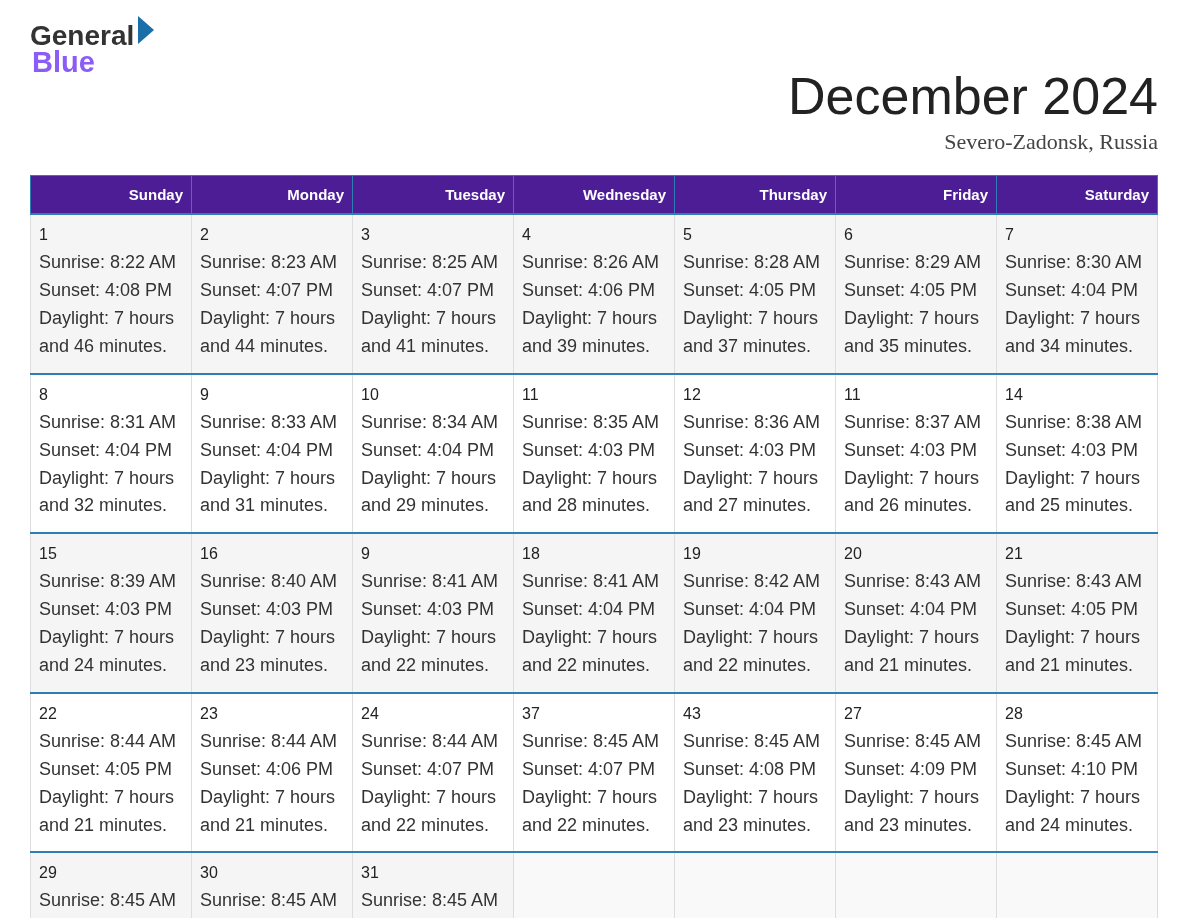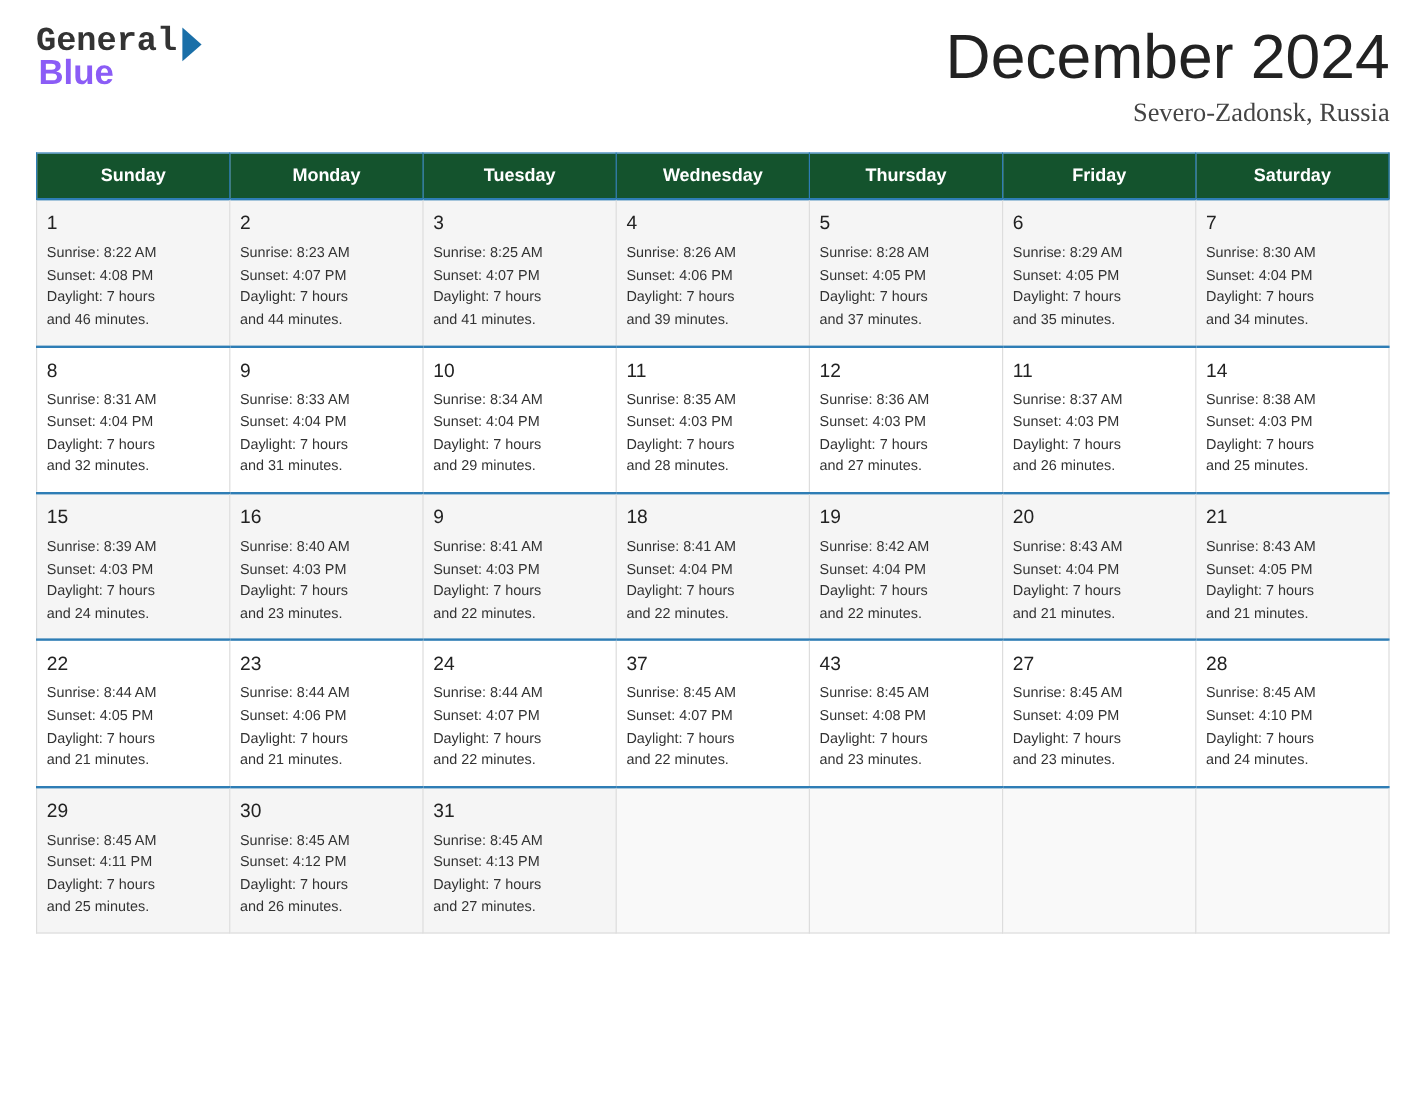--- a/index.html
+++ b/index.html
@@ -16,22 +16,21 @@
       align-items: flex-start;
       margin-bottom: 20px;
     }
     .logo {
       display: flex;
       flex-direction: column;
       align-items: flex-start;
     }
     .logo-top {
       display: flex;
-      align-items: flex-end;
-      font-family: Liberation Mono, monospace;
+      align-items: flex-start;
     }
     .logo-general {
       font-size: 28px;
       font-weight: bold;
       color: #333;
     }
     .logo-arrow {
       width: 0;
       height: 0;
       border-left: 16px solid #1a6fa8;
@@ -48,45 +47,46 @@
     }
     .logo-bottom {
       font-size: 29px;
       font-weight: bold;
       color: #8b5cf6;
       margin-top: -6px;
       margin-left: 2px;
     }
     .title-block {
       text-align: right;
+      margin-top: 48px;
     }
     .month-title {
       font-size: 52px;
       font-weight: normal;
       color: #222;
       line-height: 1.1;
     }
     .location {
       font-size: 22px;
       color: #444;
       margin-top: 4px;
       font-family: Liberation Serif, serif;
     }
     table {
       width: 100%;
       border-collapse: collapse;
       table-layout: fixed;
     }
     thead tr th {
-      background-color: #14532d;
+      background-color: #4c1d95;
       color: #fff;
       font-size: 15px;
       font-weight: bold;
       padding: 10px 8px;
-      text-align: center;
+      text-align: right;
       border: 1px solid #2e7db5;
     }
     tbody tr td {
       vertical-align: top;
       padding: 8px 8px 12px 8px;
       border: 1px solid #ccc;
       font-size: 13px;
       color: #333;
       line-height: 1.5;
       min-height: 90px;
@@ -98,21 +98,21 @@
       background-color: #fff;
     }
     .day-number {
       font-size: 16px;
       font-weight: normal;
       color: #222;
       display: block;
       margin-bottom: 2px;
     }
     .day-info {
-      font-size: 12px;
+      font-size: 18px;
       color: #333;
       line-height: 1.55;
     }
     .empty-cell {
       background-color: #f9f9f9 !important;
     }
     
     tbody tr td {
       border-top: 2px solid #2e7db5;
     }

